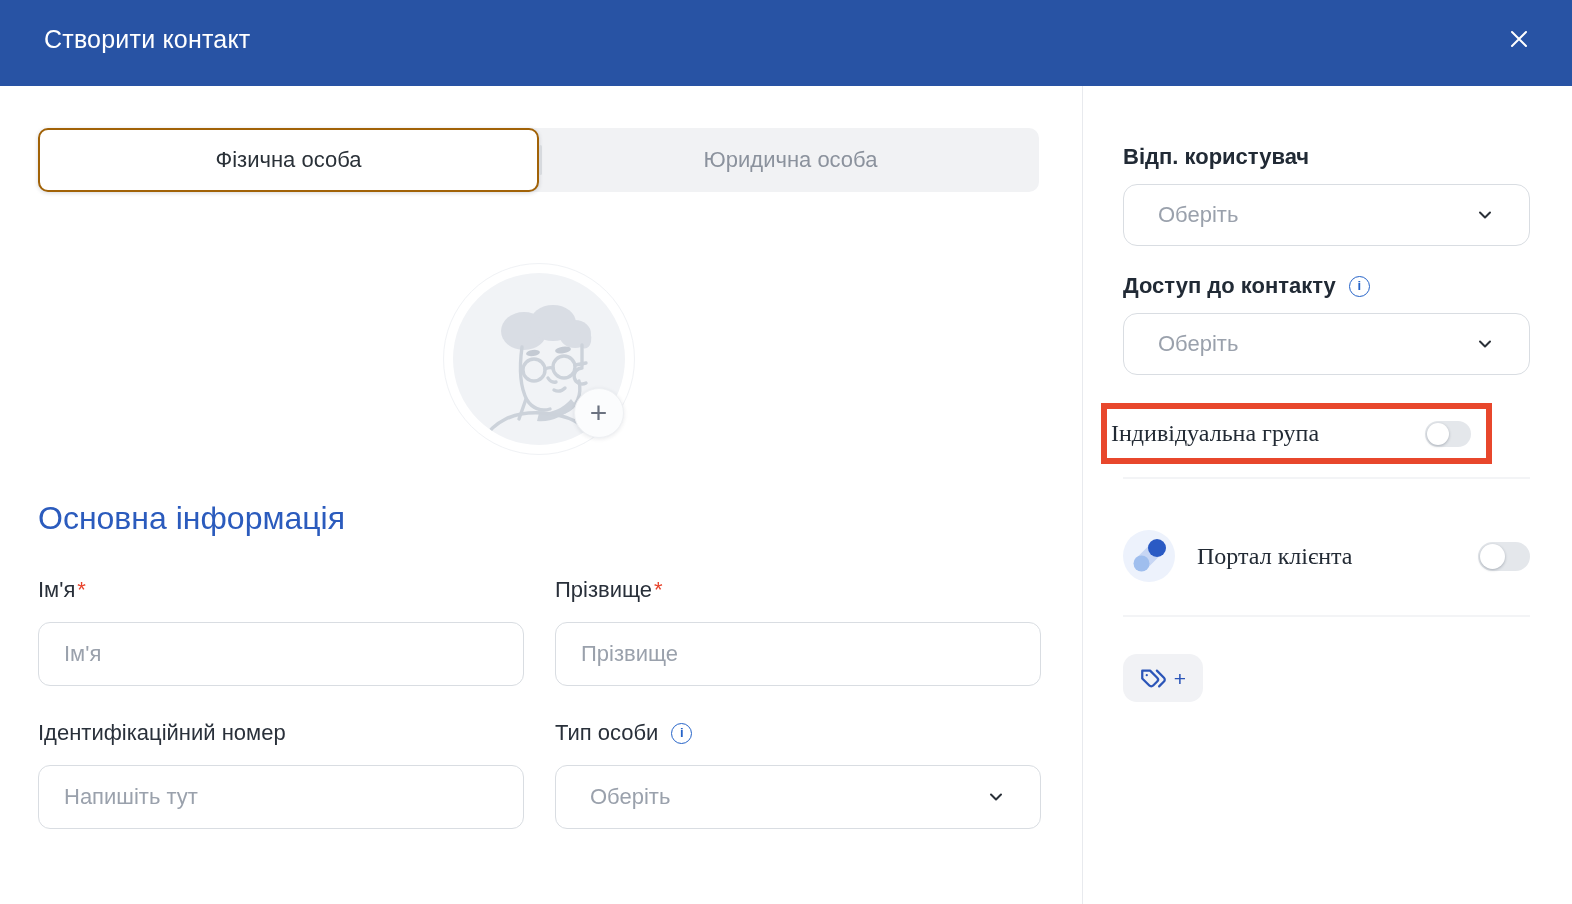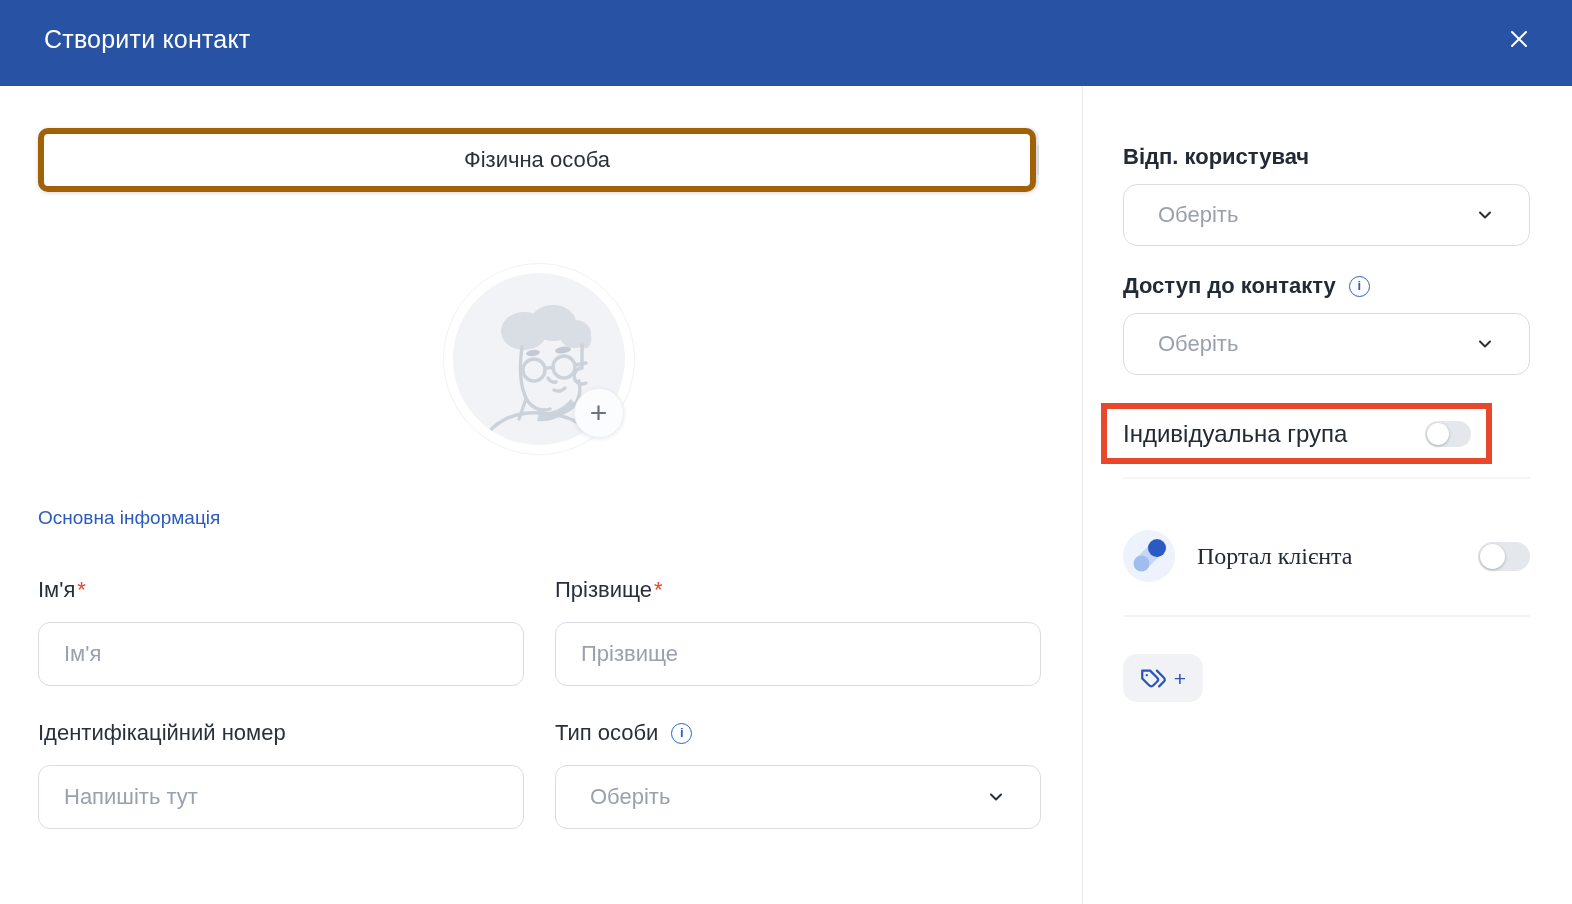--- a/index.html
+++ b/index.html
@@ -19,34 +19,34 @@
   .modal-body{ display:flex; height:818px; }
   .main-col{ width:1083px; border-right:1px solid #e8eaee; padding:0 43px 0 38px; }
   .side-col{ flex:1; padding:58px 42px 0 40px; }
 
   
   .tabs{ margin-top:42px; height:64px; background:#f1f2f4; border-radius:10px;
     display:flex; align-items:center; position:relative; }
   .tab{ flex:1; height:100%; display:flex; align-items:center; justify-content:center;
     font-size:22px; color:#8b929d; font-weight:500; cursor:pointer; border-radius:10px; }
   .tab.active{ background:#fff; color:#2a3138; box-shadow:0 1px 4px rgba(25,39,61,.18);
-    border:6px solid #a16207; }
+    border:2px solid #a16207; }
   .tab-divider{ width:3px; height:30px; background:#d7dade; border-radius:2px; flex:0 0 auto; }
 
   
   .avatar-wrap{ width:192px; height:192px; margin:71px auto 0; border-radius:50%;
     border:1px solid #f0f2f5; position:relative; display:flex; align-items:center; justify-content:center; }
   .avatar-circle{ width:172px; height:172px; border-radius:50%; background:#f1f3f6; overflow:hidden; }
   .avatar-add{ position:absolute; right:10px; bottom:16px; width:50px; height:50px;
     border-radius:50%; background:#fbfcfd; border:1px solid #eef0f3;
     box-shadow:0 1px 4px rgba(25,39,61,.10); display:flex; align-items:center; justify-content:center;
     font-size:30px; font-weight:300; color:#6b7280; cursor:pointer; }
 
   
-  .section-title{ margin-top:46px; font-size:19px; line-height:34px; font-weight:500; color:#2b5bbd; }
+  .section-title{ margin-top:46px; font-size:32px; line-height:34px; font-weight:500; color:#2b5bbd; }
   .form-grid{ display:grid; grid-template-columns:486px 486px; column-gap:31px; }
   .form-row1{ margin-top:42px; }
   .form-row2{ margin-top:34px; }
   .field-label{ font-size:22px; line-height:26px; color:#29303a; font-weight:500;
     margin-bottom:19px; display:flex; align-items:center; }
   .req{ color:#e8432c; margin-left:2px; font-weight:500; }
   .text-input{ width:100%; height:64px; border:1px solid #d9dde2; border-radius:12px;
     padding:0 25px; font-size:22px; color:#29303a; font-family:"Liberation Sans",sans-serif;
     background:#fff; outline:none; }
   .text-input::placeholder{ color:#9aa1ac; opacity:1; }
@@ -59,21 +59,21 @@
   .side-label{ font-size:22px; line-height:26px; font-weight:600; color:#212a35;
     display:flex; align-items:center; }
   .side-select{ margin-top:14px; height:62px; border-radius:14px; }
   .gap-block{ margin-top:27px; }
   .info-icon{ width:21px; height:21px; border:1.7px solid #2563c8; border-radius:50%;
     color:#2563c8; font-size:13px; font-weight:600; display:inline-flex; align-items:center;
     justify-content:center; margin-left:13px; flex:0 0 auto; }
 
   .highlight-box{ margin-top:28px; margin-left:-22px; width:391px; height:61px;
     border:6px solid #e8472c; display:flex; align-items:center;
-    padding:0 15px 0 16px; background:#fff; }
+    padding:0 15px 0 4px; background:#fff;font-family:Liberation Serif, serif; }
   .highlight-box .hl-label{ font-size:24px; color:#222a34; font-weight:500; white-space:nowrap; }
 
   .toggle{ position:relative; width:46px; height:26px; border-radius:13px;
     background:#e4e7eb; flex:0 0 auto; cursor:pointer; margin-left:auto; }
   .toggle .knob{ position:absolute; left:2px; top:2px; width:22px; height:22px;
     border-radius:50%; background:#fff; box-shadow:0 1px 3px rgba(25,39,61,.30); }
   .toggle-lg{ width:52px; height:29px; border-radius:15px; }
   .toggle-lg .knob{ width:25px; height:25px; }
 
   .side-divider{ height:2px; background:#f3f4f6; border:none; }
@@ -103,20 +103,21 @@
   </button>
 </header>
 
 <div class="modal-body">
 
   <div class="main-col">
 
     <div class="tabs">
       <div class="tab active">Фізична особа</div>
       <div class="tab-divider"></div>
+      <div class="tab">Юридична особа</div>
     </div>
 
     <div class="avatar-wrap">
       <div class="avatar-circle">
         <svg width="172" height="172" viewBox="0 0 172 172">
           <defs>
               <clipPath id="avclip">
                 <circle cx="86" cy="86" r="86"></circle>
               </clipPath>
             </defs>

